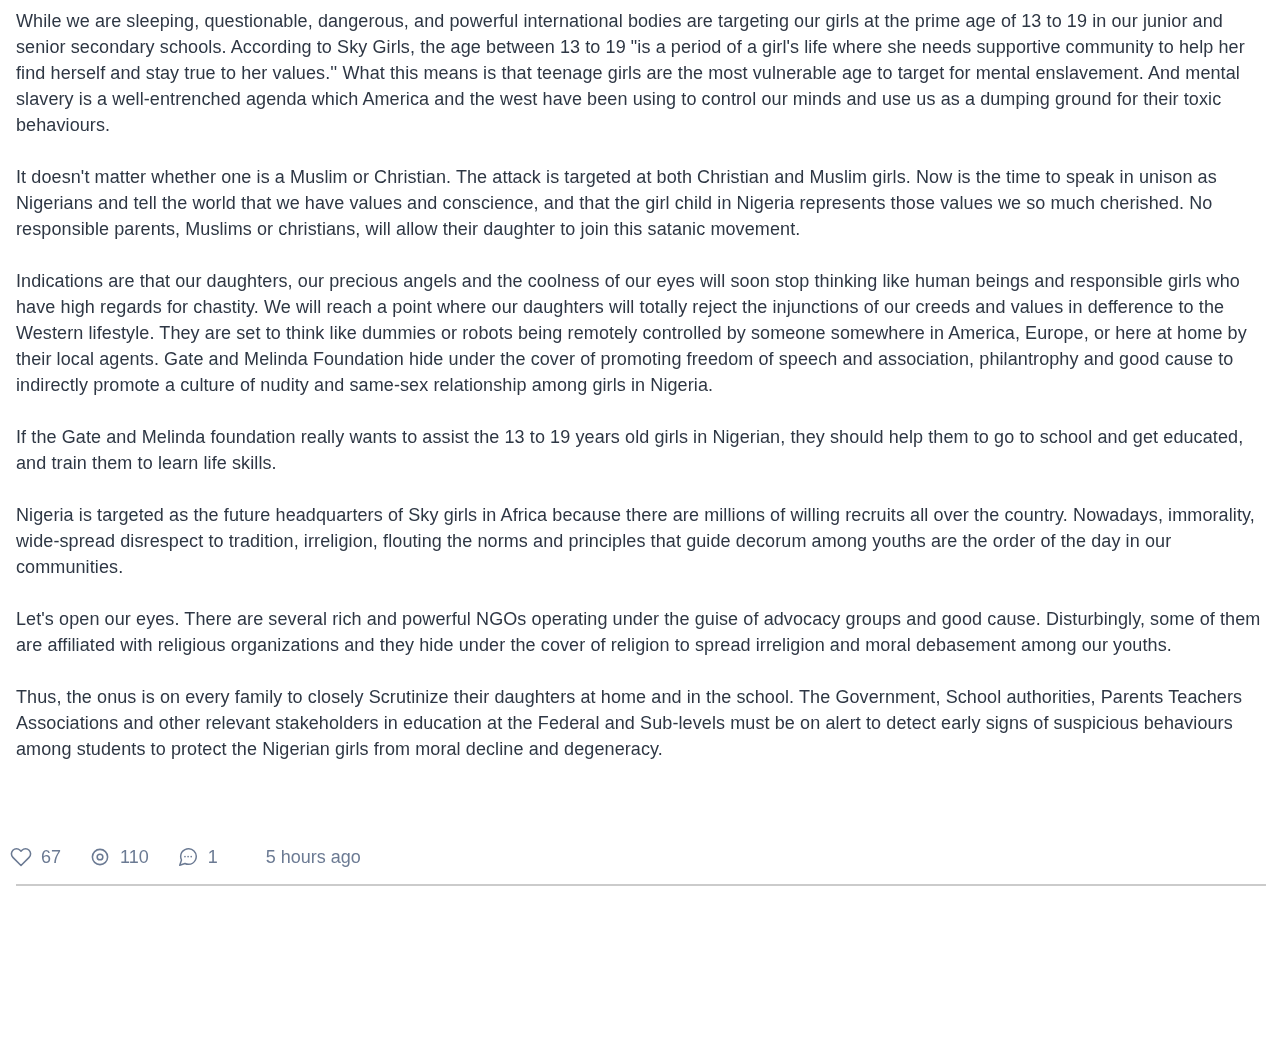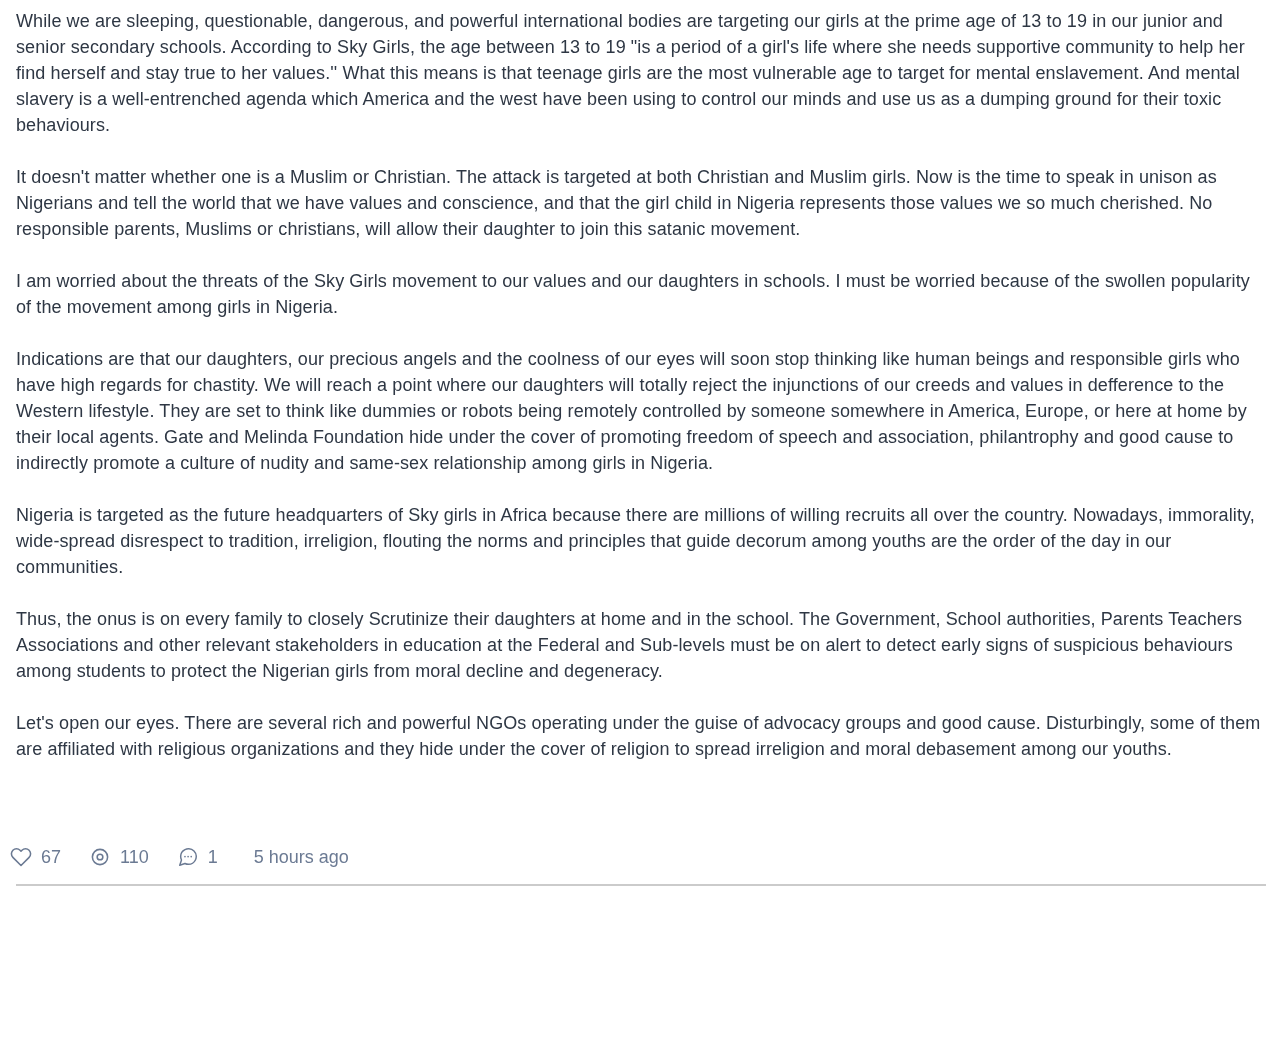--- a/index.html
+++ b/index.html
@@ -30,38 +30,38 @@
     margin-right: 28px;
   }
   .stat .icon { display: inline-flex; }
   .stat svg {
     width: 22px;
     height: 22px;
     margin-right: 9px;
     display: block;
   }
   .count { font-size: 18px; line-height: 22px; }
-  .time { font-size: 18px; line-height: 22px; margin-left: 8px; }
+  .time { font-size: 18px; line-height: 22px; margin-left: 20px; }
   .divider {
     height: 2px;
     background: #cbcbcb;
     margin: 16px 0 2px 8px;
   }
 </style>
 </head>
 <body>
 
 <article class="post">
   <p>While we are sleeping, questionable, dangerous, and powerful international bodies are targeting our girls at the prime age of 13 to 19 in our junior and senior secondary schools. According to Sky Girls, the age between 13 to 19 "is a period of a girl's life where she needs supportive community to help her find herself and stay true to her values.'' What this means is that teenage girls are the most vulnerable age to target for mental enslavement. And mental slavery is a well-entrenched agenda which America and the west have been using to control our minds and use us as a dumping ground for their toxic behaviours.</p>
   <p>It doesn't matter whether one is a Muslim or Christian. The attack is targeted at both Christian and Muslim girls. Now is the time to speak in unison as Nigerians and tell the world that we have values and conscience, and that the girl child in Nigeria represents those values we so much cherished. No responsible parents, Muslims or christians, will allow their daughter to join this satanic movement.</p>
-  <p>I am worried about the threats of the Sky Girls movement to our values and our daughters in schools. I must be worried because of the swollen popularity of the movement among girls in Nigeria.</p>
   <p>Indications are that our daughters, our precious angels and the coolness of our eyes will soon stop thinking like human beings and responsible girls who have high regards for chastity. We will reach a point where our daughters will totally reject the injunctions of our creeds and values in defference to the Western lifestyle. They are set to think like dummies or robots being remotely controlled by someone somewhere in America, Europe, or here at home by their local agents. Gate and Melinda Foundation hide under the cover of promoting freedom of speech and association, philantrophy and good cause to indirectly promote a culture of nudity and same-sex relationship among girls in Nigeria.</p>
+  <p>If the Gate and Melinda foundation really wants to assist the 13 to 19 years old girls in Nigerian, they should help them to go to school and get educated, and train them to learn life skills.</p>
   <p>Nigeria is targeted as the future headquarters of Sky girls in Africa because there are millions of willing recruits all over the country. Nowadays, immorality, wide-spread disrespect to tradition, irreligion, flouting the norms and principles that guide decorum among youths are the order of the day in our communities.</p>
+  <p>Let's open our eyes. There are several rich and powerful NGOs operating under the guise of advocacy groups and good cause. Disturbingly, some of them are affiliated with religious organizations and they hide under the cover of religion to spread irreligion and moral debasement among our youths.</p>
   <p>Thus, the onus is on every family to closely Scrutinize their daughters at home and in the school. The Government, School authorities, Parents Teachers Associations and other relevant stakeholders in education at the Federal and Sub-levels must be on alert to detect early signs of suspicious behaviours among students to protect the Nigerian girls from moral decline and degeneracy.</p>
-  <p>Let's open our eyes. There are several rich and powerful NGOs operating under the guise of advocacy groups and good cause. Disturbingly, some of them are affiliated with religious organizations and they hide under the cover of religion to spread irreligion and moral debasement among our youths.</p>
 
   <div class="meta">
 
     <div class="stat">
       <span class="icon">
         <svg viewBox="0 0 24 24" fill="none" stroke="currentColor" stroke-width="1.7" stroke-linecap="round" stroke-linejoin="round">
           <path d="M20.84 4.61a5.5 5.5 0 0 0-7.78 0L12 5.67l-1.06-1.06a5.5 5.5 0 0 0-7.78 7.78l1.06 1.06L12 21.23l7.78-7.78 1.06-1.06a5.5 5.5 0 0 0 0-7.78z"></path>
         </svg>
       </span>
       <span class="count">67</span>

